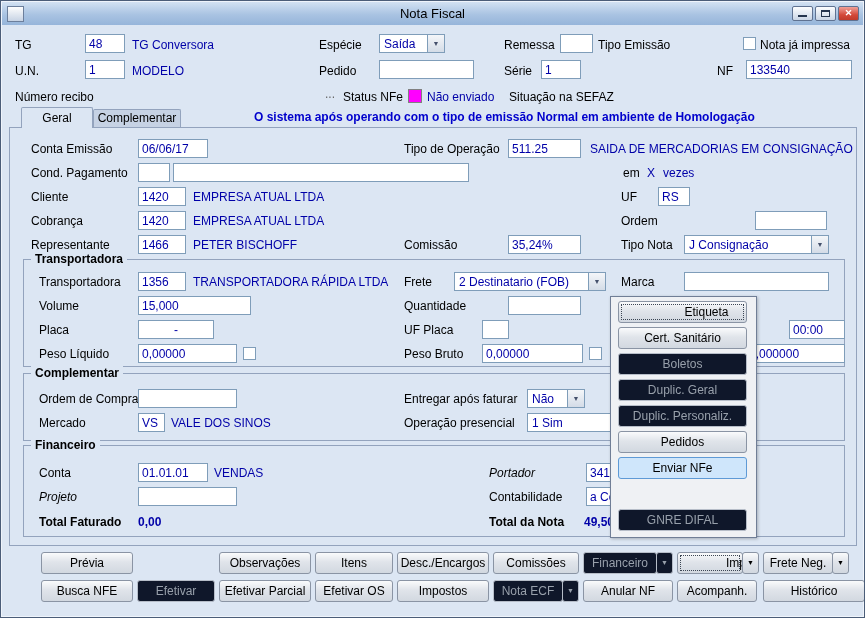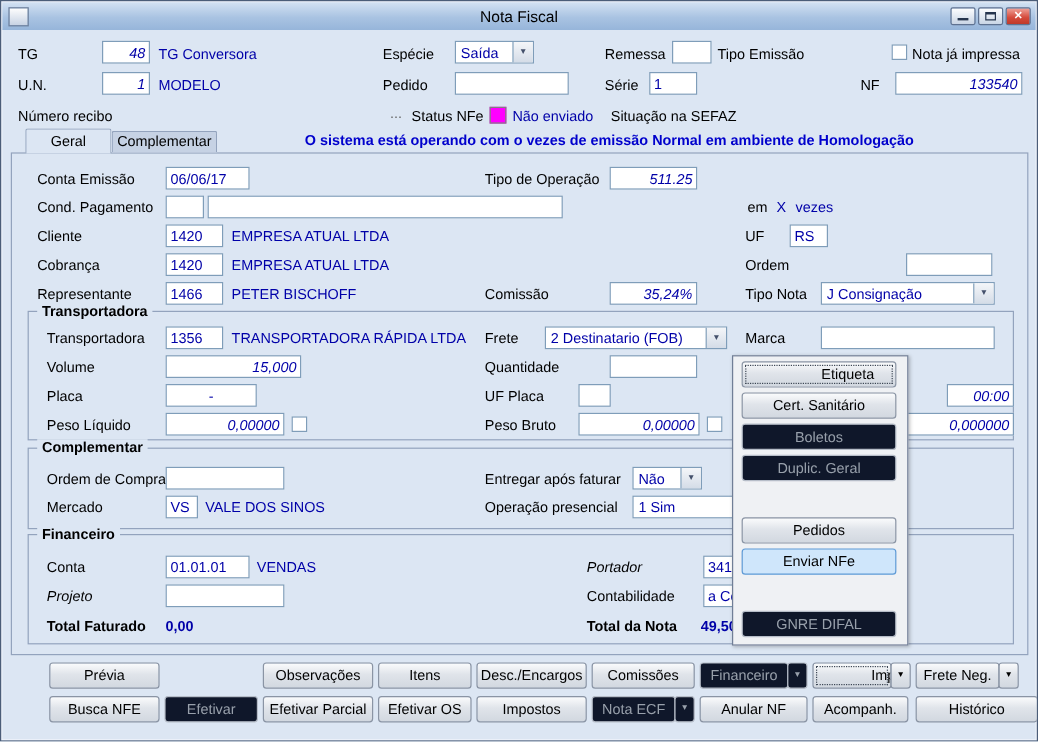--- a/index.html
+++ b/index.html
@@ -17,21 +17,21 @@
               font-weight:bold;line-height:13px;text-align:center;}
   .min-g{position:absolute;left:5px;bottom:3px;width:9px;height:2px;background:#24344d;}
   .max-g{position:absolute;left:5px;top:3px;width:9px;height:7px;border:1px solid #24344d;border-top-width:2px;box-sizing:border-box;}
   .lbl{position:absolute;white-space:nowrap;}
   .it{font-style:italic;}
   .b{font-weight:bold;}
   .val{position:absolute;color:#0000a8;white-space:nowrap;}
   .dots{position:absolute;color:#666;}
   .field{position:absolute;height:19px;background:#fff;border:1px solid #7f9db9;color:#0000a8;
          padding:2px 3px 0;box-sizing:border-box;overflow:hidden;white-space:nowrap;}
-  .r{text-align:right;font-style:italic;}
+  .r{}
   .c{text-align:center;}
   .sel{position:absolute;height:19px;background:#fff;border:1px solid #7f9db9;color:#0000a8;
        padding:2px 18px 0 4px;box-sizing:border-box;white-space:nowrap;overflow:hidden;}
   .ar{position:absolute;right:0;top:0;bottom:0;width:16px;background:linear-gradient(#f4f6f9,#d4dce7);
       border-left:1px solid #7f9db9;color:#44506b;font-size:7px;line-height:17px;text-align:center;}
   .cb{position:absolute;width:13px;height:13px;background:#fff;border:1px solid #7f9db9;box-sizing:border-box;}
   .swatch{position:absolute;width:14px;height:14px;border:1px solid #808080;box-sizing:border-box;}
   .grp{position:absolute;border:1px solid #93a3bd;}
   .grplbl{position:absolute;background:#dce6f3;padding:0 4px;font-weight:bold;white-space:nowrap;}
   .tab{position:absolute;border:1px solid #93a3bd;border-bottom:none;border-radius:2px 2px 0 0;
@@ -93,27 +93,28 @@
 
   <span class="lbl" style="left:14px;top:89px">Número recibo</span>
   <span class="dots" style="left:324px;top:86px">...</span>
   <span class="lbl" style="left:342px;top:89px">Status NFe</span>
   <span class="swatch" style="left:407px;top:88px;background:#ff00ff"></span>
   <span class="val" style="left:426px;top:89px">Não enviado</span>
   <span class="lbl" style="left:508px;top:89px">Situação na SEFAZ</span>
 
   <div class="tab active" style="left:20px;width:72px">Geral</div>
   <div class="tab inactive" style="left:92px;width:88px">Complementar</div>
-  <span class="banner" style="left:253px;top:109px">O sistema está operando com o vezes de emissão Normal em ambiente de Homologação</span>
+  <span class="banner" style="left:253px;top:109px">O sistema após operando com o tipo de emissão Normal em ambiente de Homologação</span>
   <div class="panel"></div>
 
   <span class="lbl" style="left:30px;top:141px">Conta Emissão</span>
   <div class="field" style="left:137px;top:138px;width:70px">06/06/17</div>
   <span class="lbl" style="left:403px;top:141px">Tipo de Operação</span>
   <div class="field r" style="left:507px;top:138px;width:73px">511.25</div>
+  <span class="val" style="left:589px;top:141px">SAIDA DE MERCADORIAS EM CONSIGNAÇÃO</span>
 
   <span class="lbl" style="left:30px;top:165px">Cond. Pagamento</span>
   <div class="field" style="left:137px;top:162px;width:32px"></div>
   <div class="field" style="left:172px;top:162px;width:296px"></div>
   <span class="lbl" style="left:622px;top:165px">em</span>
   <span class="val" style="left:646px;top:165px">X</span>
   <span class="val" style="left:662px;top:165px">vezes</span>
 
   <span class="lbl" style="left:30px;top:189px">Cliente</span>
   <div class="field" style="left:137px;top:186px;width:48px">1420</div>
@@ -196,20 +197,21 @@
   <span class="lbl b" style="left:38px;top:514px">Total Faturado</span>
   <span class="val b" style="left:137px;top:514px">0,00</span>
   <span class="lbl b" style="left:488px;top:514px">Total da Nota</span>
   <span class="val b" style="left:583px;top:514px">49,50</span>
 
   <div class="menu">
     <div class="btn mitem focus" style="top:4px">Etiqueta</div>
     <div class="btn mitem" style="top:30px">Cert. Sanitário</div>
     <div class="btn mitem dis" style="top:56px">Boletos</div>
     <div class="btn mitem dis" style="top:82px">Duplic. Geral</div>
+    <div class="btn mitem dis" style="top:108px">Duplic. Personaliz.</div>
     <div class="btn mitem" style="top:134px">Pedidos</div>
     <div class="btn mitem hl" style="top:160px">Enviar NFe</div>
     <div class="btn mitem dis" style="top:212px">GNRE DIFAL</div>
   </div>
 
   <div class="btn" style="left:40px;top:551px;width:92px">Prévia</div>
   <div class="btn" style="left:218px;top:551px;width:92px">Observações</div>
   <div class="btn" style="left:314px;top:551px;width:78px">Itens</div>
   <div class="btn" style="left:396px;top:551px;width:92px">Desc./Encargos</div>
   <div class="btn" style="left:492px;top:551px;width:86px">Comissões</div>

